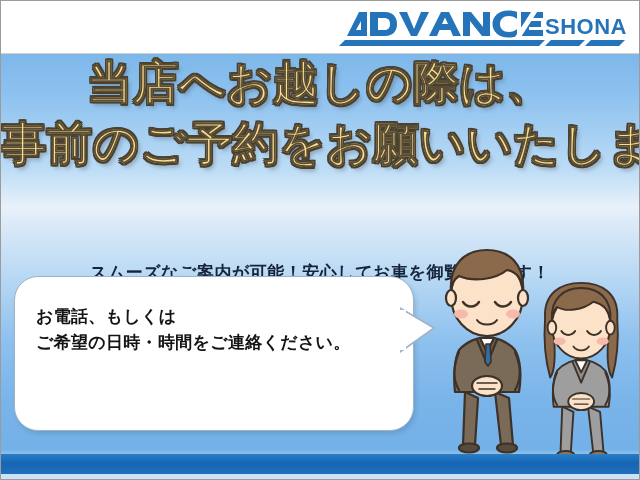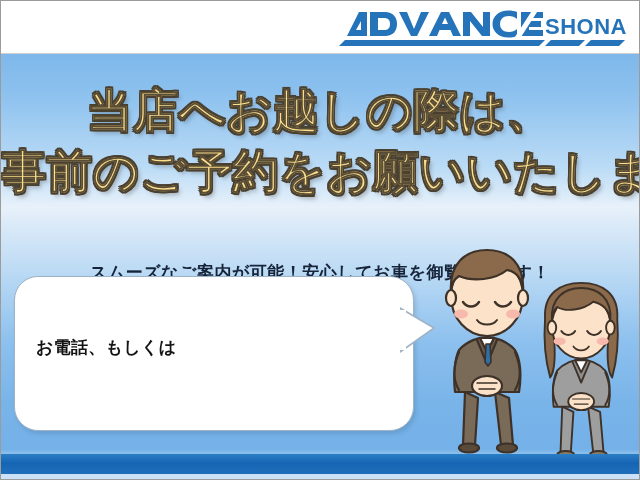--- a/index.html
+++ b/index.html
@@ -61,21 +61,20 @@
     line-height:1.0;
     letter-spacing:1px;
     text-shadow:
       -1.6px -1.6px 0 #4a4030, 1.6px -1.6px 0 #4a4030,
       -1.6px  1.6px 0 #4a4030, 1.6px  1.6px 0 #4a4030,
       -1.6px 0 0 #4a4030, 1.6px 0 0 #4a4030,
       0 -1.6px 0 #4a4030, 0 1.6px 0 #4a4030,
       3px 4px 4px rgba(60,60,60,.35);
     -webkit-text-stroke:0.4px #5a4d36;
     white-space:nowrap;
-    margin-top:28px;
   }
   .headline-1{font-size:45px;}
   .headline-2{font-size:45px;margin-top:16px;}
 
   
   .subtitle{
     position:absolute;left:0;right:0;top:207px;
     text-align:center;
     font-family:"DejaVu Sans","Liberation Sans",sans-serif;
     font-weight:bold;
@@ -95,28 +94,27 @@
     border:1.5px solid #9fb3c6;
     border-radius:24px;
     box-sizing:border-box;
     box-shadow:2px 3px 4px rgba(40,70,100,.18);
   }
   .bubble-tail{
     position:absolute;left:386px;top:30px;width:36px;height:52px;
   }
   .bubble-text{
     position:absolute;left:22px;top:28px;right:16px;
-    font-family:Liberation Mono, monospace;
+    font-family:Liberation Sans, sans-serif;
     font-weight:bold;
     font-size:17px;
     color:#141414;
     line-height:1.55;
     letter-spacing:0.3px;
     white-space:nowrap;
-    margin-top:32px;
   }
   .bubble-line{display:block;}
 
   
   .people{
     position:absolute;left:432px;top:186px;width:206px;height:230px;
   }
   .people svg{display:block;}
 </style>
 </head>
@@ -168,20 +166,21 @@
     <div class="subtitle">スムーズなご案内が可能！安心してお車を御覧頂けます！</div>
 
     <div class="bubble">
       <div class="bubble-body"></div>
       <svg class="bubble-tail" viewBox="0 0 36 52">
         <path d="M0 2 L34 22 L0 46 Z" fill="#ffffff" stroke="#9fb3c6" stroke-width="1.6" stroke-linejoin="round"></path>
         <rect x="0" y="4" width="6" height="40" fill="#ffffff"></rect>
       </svg>
       <div class="bubble-text">
         <span class="bubble-line">お電話、もしくは</span>
+        <span class="bubble-line">ご希望の日時・時間をご連絡ください。</span>
       </div>
     </div>
 
     <div class="people">
       <svg width="206" height="230" viewBox="0 0 206 230">
         <g stroke="#3d3128" stroke-width="2.2" stroke-linejoin="round" stroke-linecap="round">
 
           <g>
 
             <path d="M32 152 L30 205 L42 205 L45 158 Z" fill="#7a6a58"></path>

